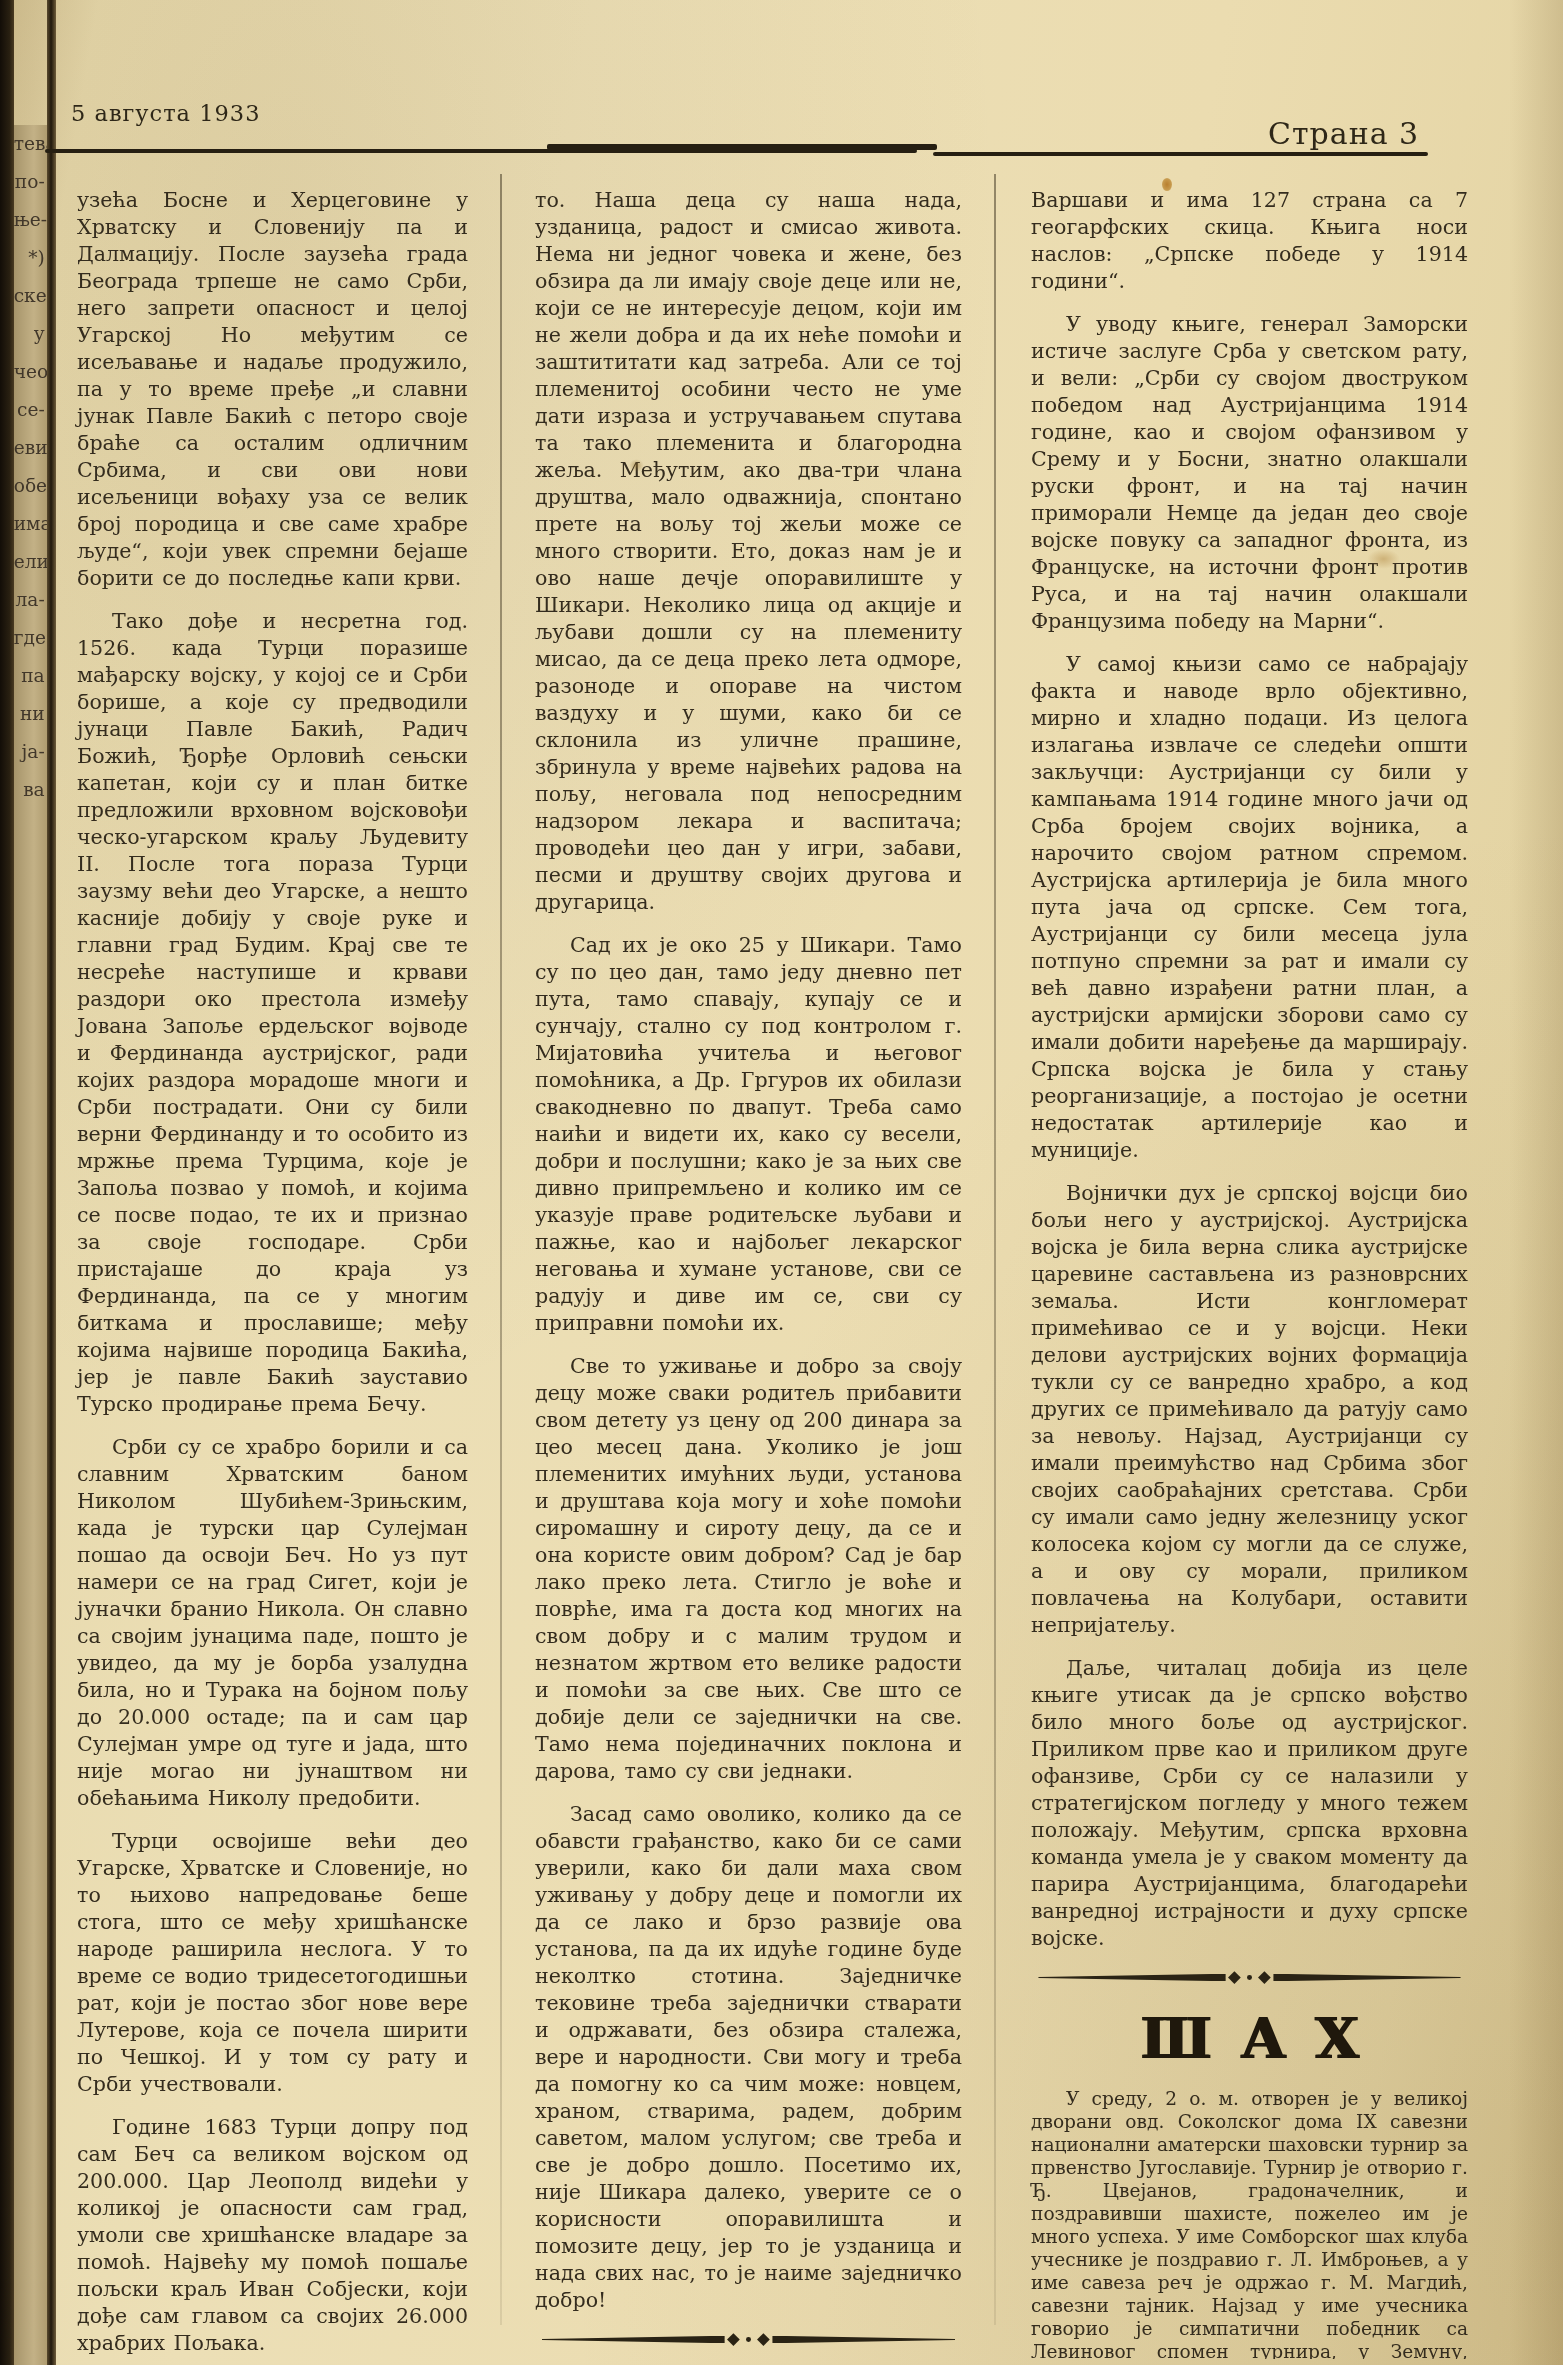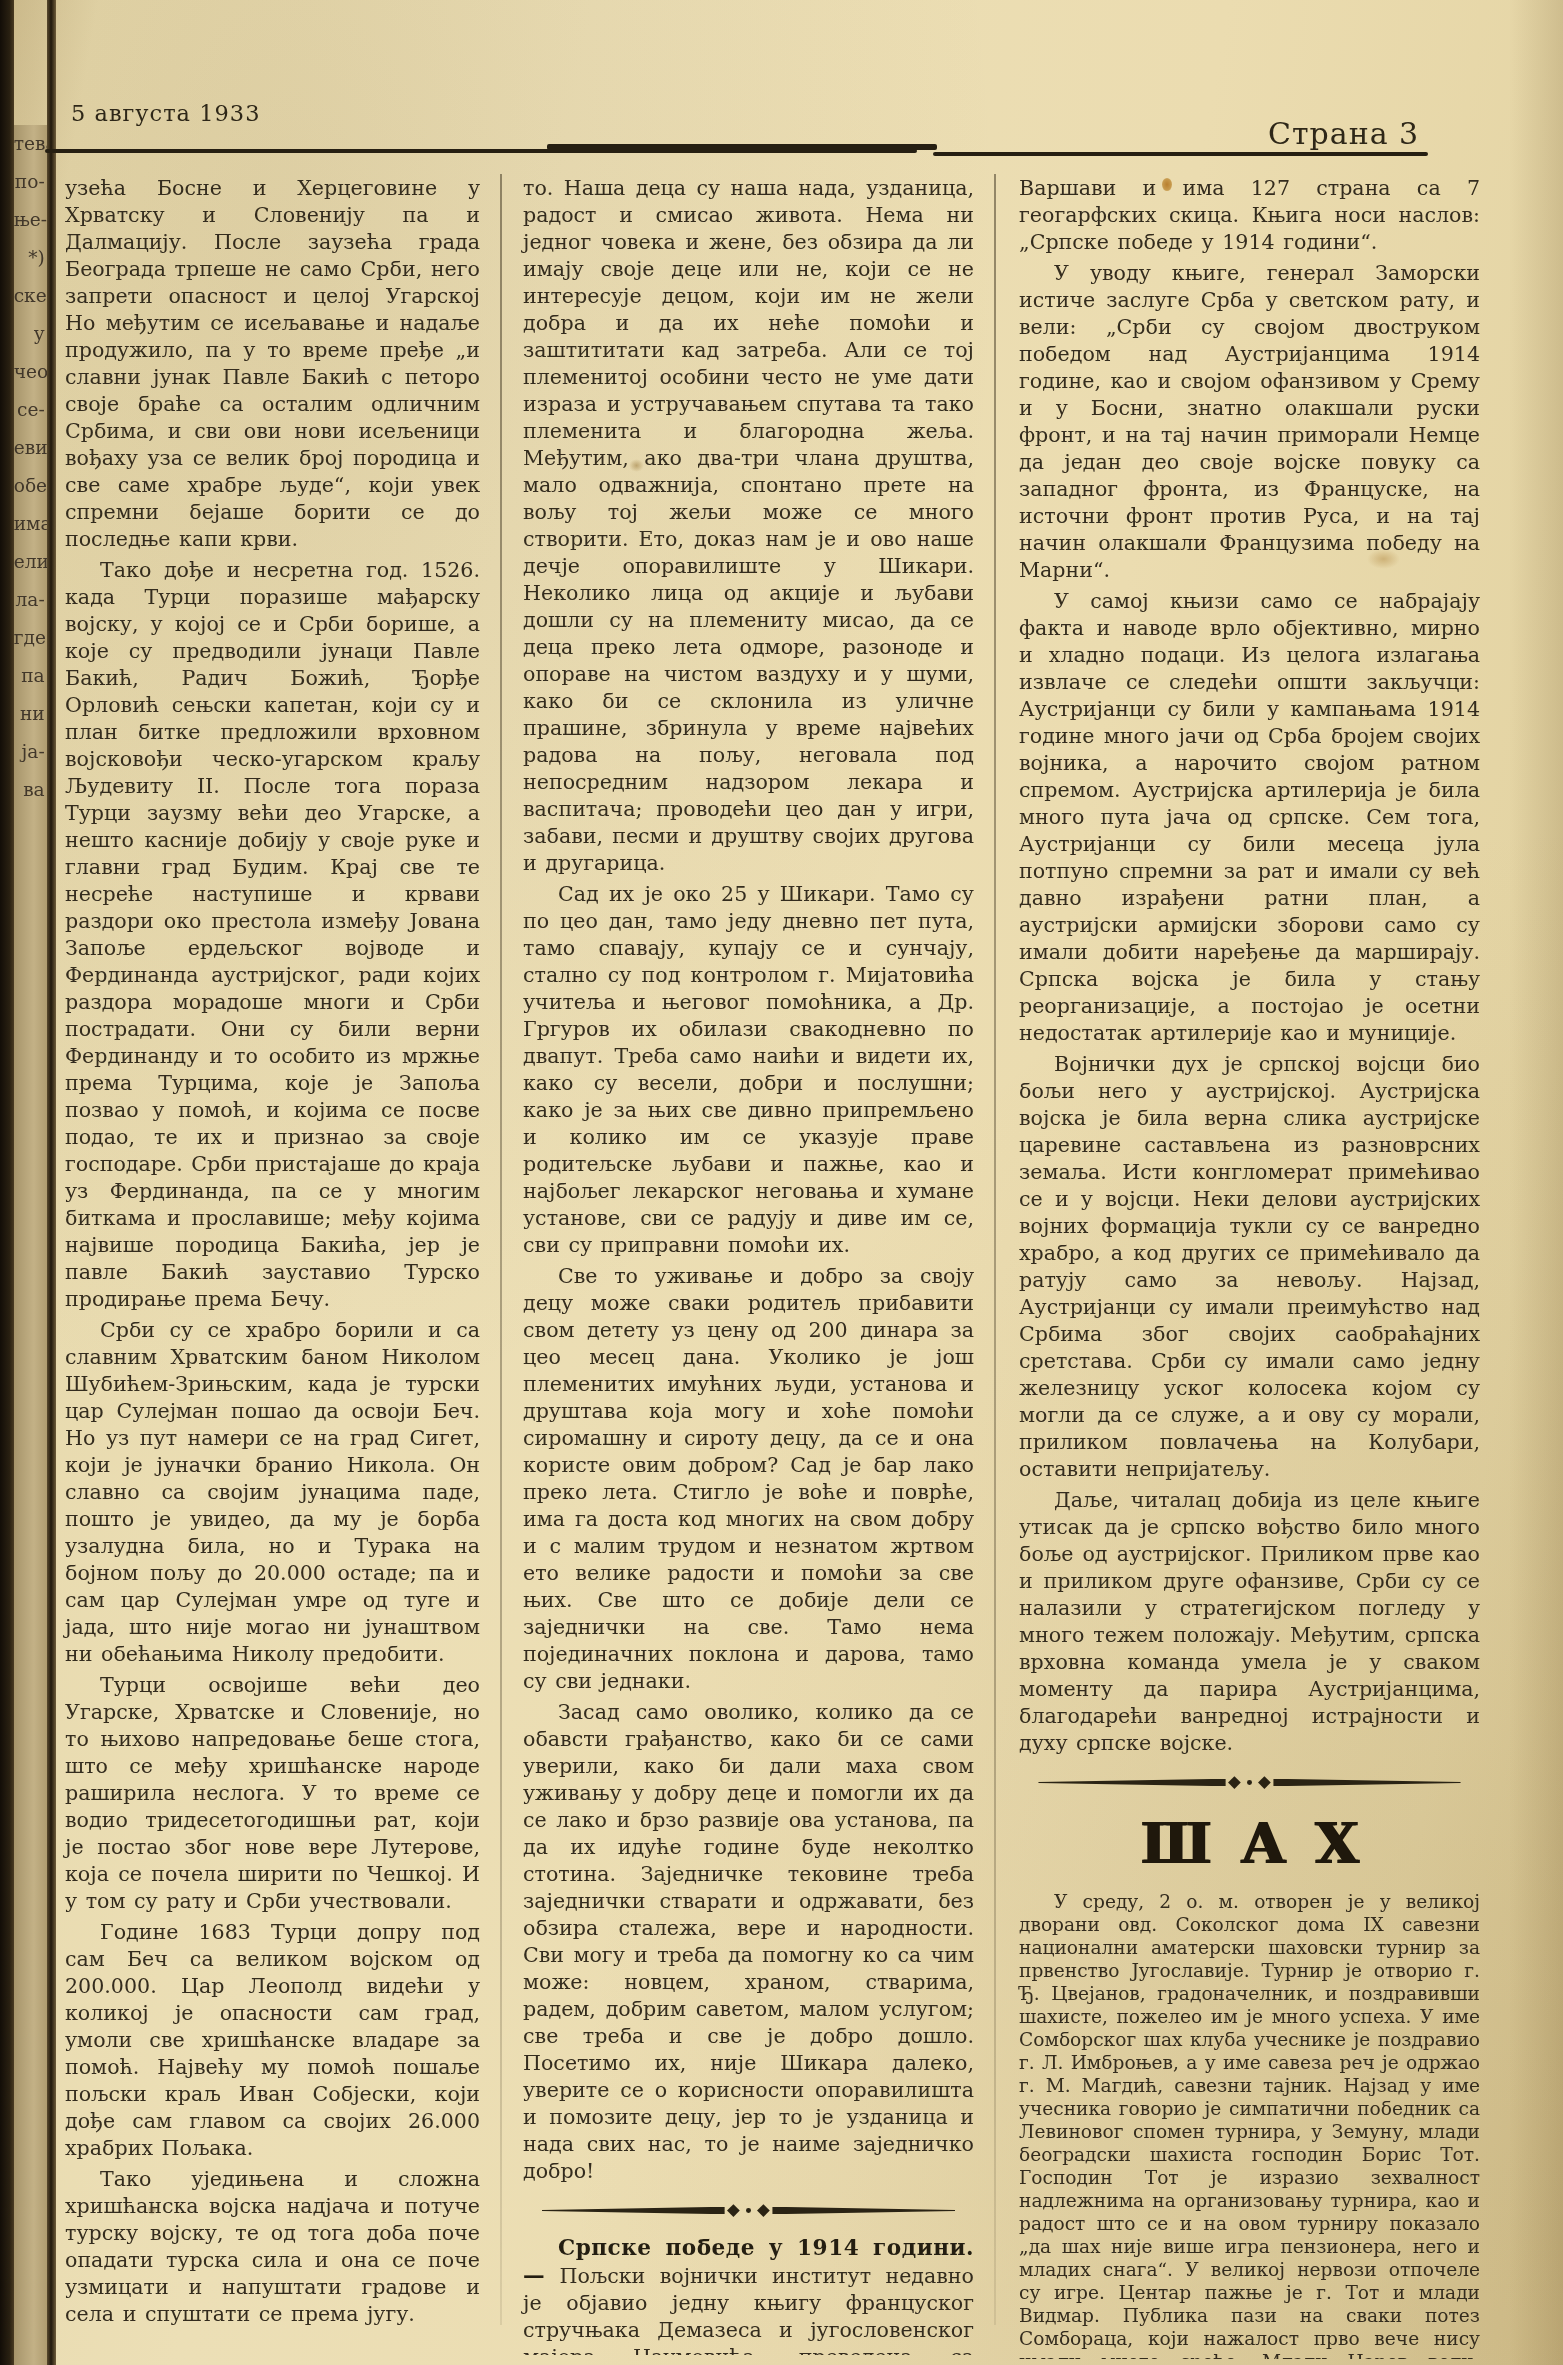--- a/index.html
+++ b/index.html
@@ -42,21 +42,21 @@
   
   .col{position:absolute;top:171px;overflow:hidden;text-align:justify;}
   .col-1{left:61px;width:423px;height:2184px;}
   .col-2{left:519px;width:459px;height:2184px;}
   .col-3{left:1015px;width:469px;height:2188px;}
   .colsep{position:absolute;top:174px;width:2px;height:2151px;
     background:linear-gradient(180deg,rgba(58,48,28,.5),rgba(58,48,28,.32) 70%,rgba(58,48,28,.1));}
   .colsep.a{left:500px;}
   .colsep.b{left:994px;}
 
-  .para{margin:4px;font-size:20.6px;line-height:27px;text-indent:35px;
+  .para{margin:16px;font-size:20.6px;line-height:27px;text-indent:35px;
     word-spacing:2px;color:#342c1e;}
   .para.noindent{text-indent:0;}
   .para.small{font-size:18.6px;line-height:23px;word-spacing:1px;}
   .para b{font-weight:bold;color:#241e11;}
   .para .lead{font-size:21.6px;letter-spacing:0.5px;}
   .h-section{margin:21.6px 0 13.7px;text-align:center;font-size:44px;font-weight:bold;
     color:#1f180c;letter-spacing:3.9px;text-shadow:1.4px 0 0 #1f180c,-0.7px 0 0 #1f180c;}
   .h-section.sah{letter-spacing:29px;text-indent:29px;font-size:56px;}
 
   

